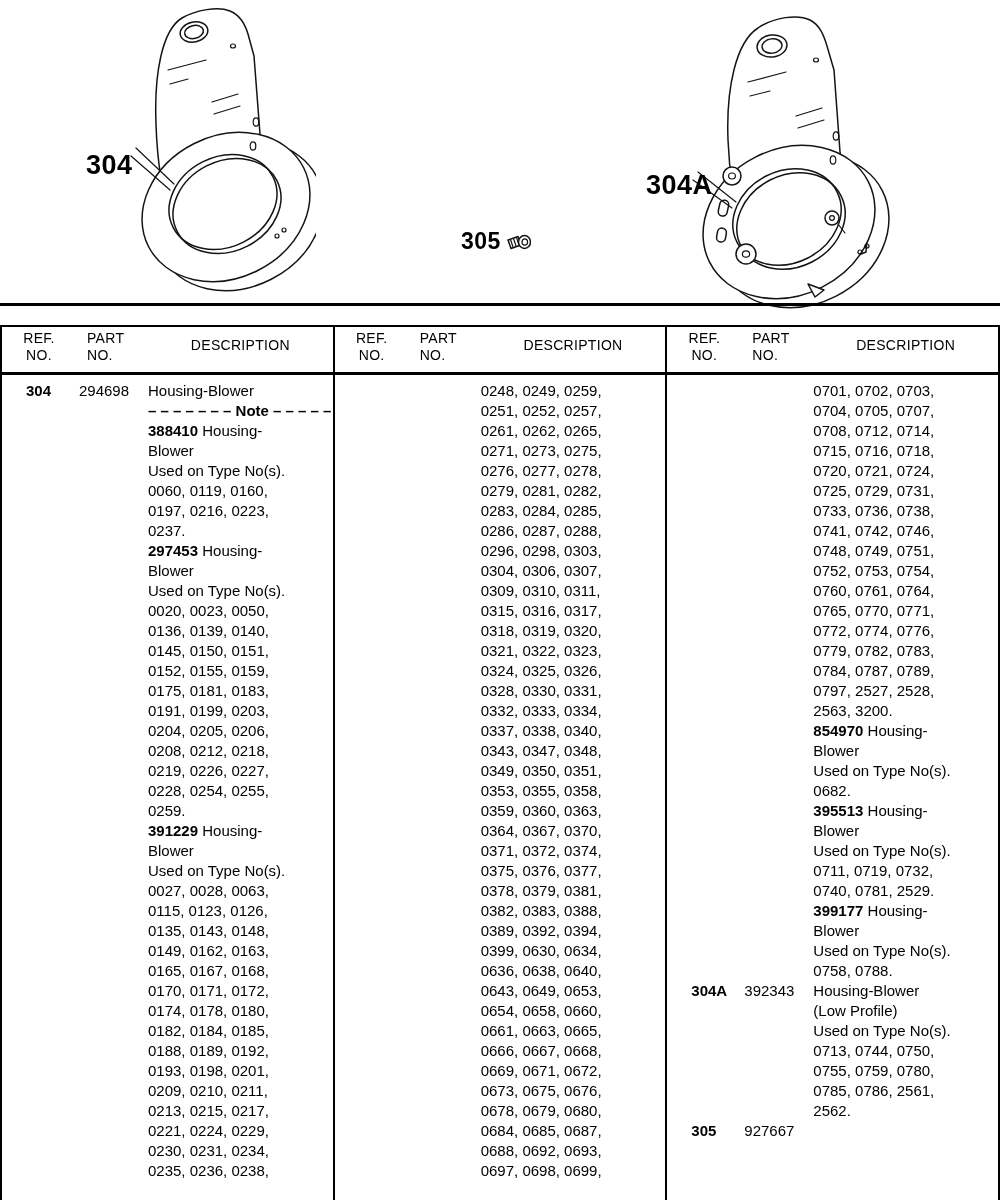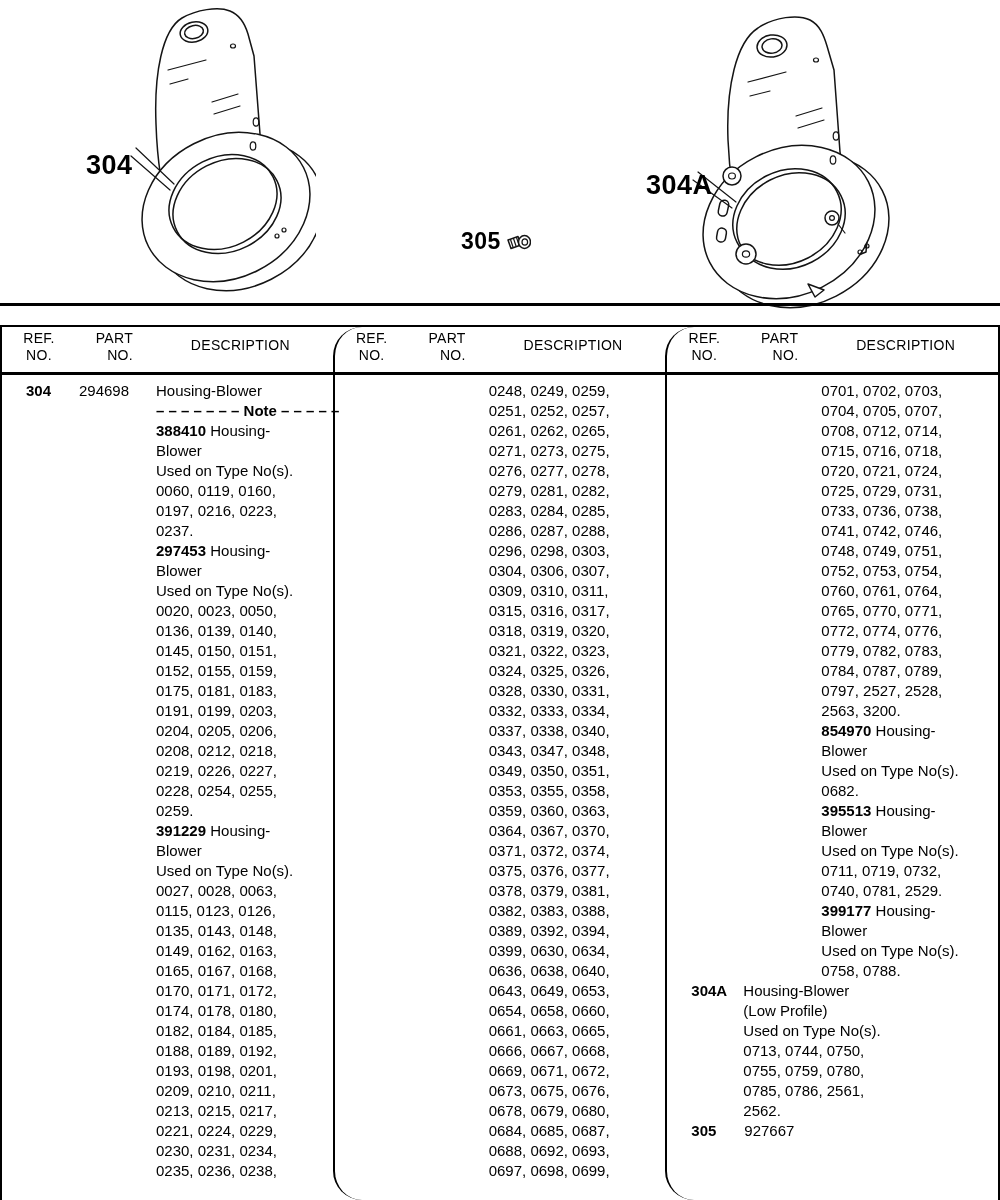--- a/index.html
+++ b/index.html
@@ -17,37 +17,37 @@
   .lineart{fill:none;stroke:#141414;stroke-width:1.5;stroke-linecap:round;stroke-linejoin:round;}
   .solidwhite{fill:#ffffff;stroke:#141414;stroke-width:1.5;stroke-linejoin:round;}
   .thin{fill:none;stroke:#141414;stroke-width:1.2;stroke-linecap:round;}
   
   .top-rule{position:absolute;left:0;top:303px;width:1000px;height:3px;background:#000;}
   .parts-table{
     position:absolute;left:0;top:325px;width:996px;bottom:0;
     border-top:2px solid #000;border-left:2px solid #000;border-right:2px solid #000;
     display:flex;
   }
-  .panel{flex:1 1 0;min-width:0;border-radius:29px;}
+  .panel{flex:1 1 0;min-width:0;}
   .panel + .panel{border-left:2px solid #000;}
   .panel-header{
     height:42px;border-bottom:3px solid #000;
     display:grid;grid-template-columns:68px 78px 1fr;
     padding-top:3px;font-size:14px;line-height:17px;letter-spacing:.3px;
   }
   .hdr.ref{padding-left:17px;}
   .hdr.ref .hl{display:block;width:40px;text-align:center;}
   .hdr.part{padding-left:17px;}
-  .hdr.part .hl{display:block;width:46px;text-align:right;}
+  .hdr.part .hl{display:block;width:46px;text-align:left;}
   .hdr.desc{display:flex;align-items:flex-end;justify-content:center;padding-bottom:18px;}
   .panel-body{padding-top:6px;font-size:15px;line-height:20px;}
   .row{display:grid;grid-template-columns:68px 78px 1fr;}
   .cell-ref{padding-left:24px;font-weight:700;white-space:nowrap;}
   .cell-part{padding-left:9px;font-weight:400;white-space:nowrap;}
-  .cell-desc{min-width:0;padding-right:4px;margin-left:8px;}
+  .cell-desc{min-width:0;padding-right:4px;}
   .desc-line{white-space:nowrap;}
   .desc-line b{font-weight:700;}
 </style>
 </head>
 <body>
 
 <div class="page">
 
   <div class="fig" style="left:126px;top:4px;width:190px;height:295px;">
     <svg viewBox="0 0 190 295" width="190" height="295">
@@ -299,20 +299,21 @@
               <div class="desc-line">0711, 0719, 0732,</div>
               <div class="desc-line">0740, 0781, 2529.</div>
               <div class="desc-line"><b>399177</b> Housing-</div>
               <div class="desc-line">Blower</div>
               <div class="desc-line">Used on Type No(s).</div>
               <div class="desc-line">0758, 0788.</div>
             </div>
           </div>
           <div class="row">
             <div class="cell-ref">304A</div>
+            <div class="cell-part">392343</div>
             <div class="cell-desc">
               <div class="desc-line">Housing-Blower</div>
               <div class="desc-line">(Low Profile)</div>
               <div class="desc-line">Used on Type No(s).</div>
               <div class="desc-line">0713, 0744, 0750,</div>
               <div class="desc-line">0755, 0759, 0780,</div>
               <div class="desc-line">0785, 0786, 2561,</div>
               <div class="desc-line">2562.</div>
             </div>
           </div>

